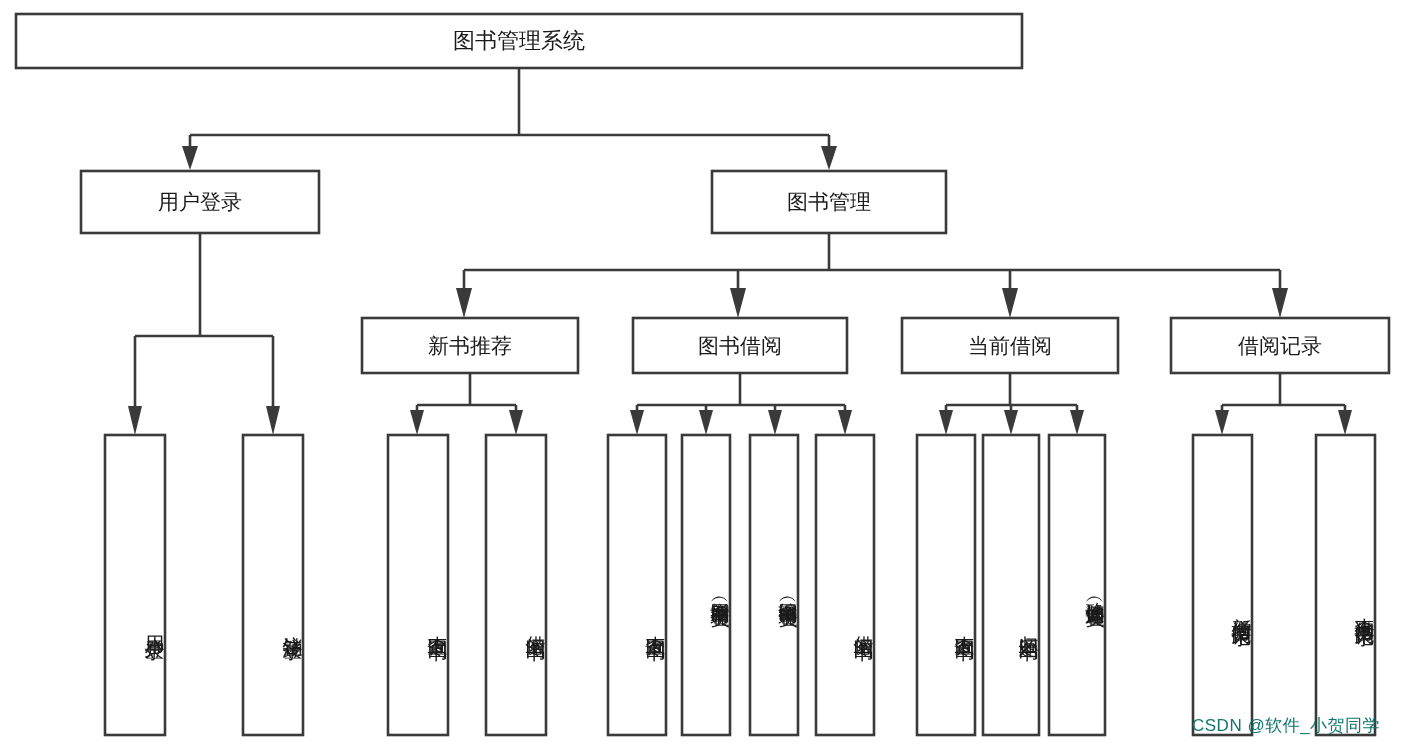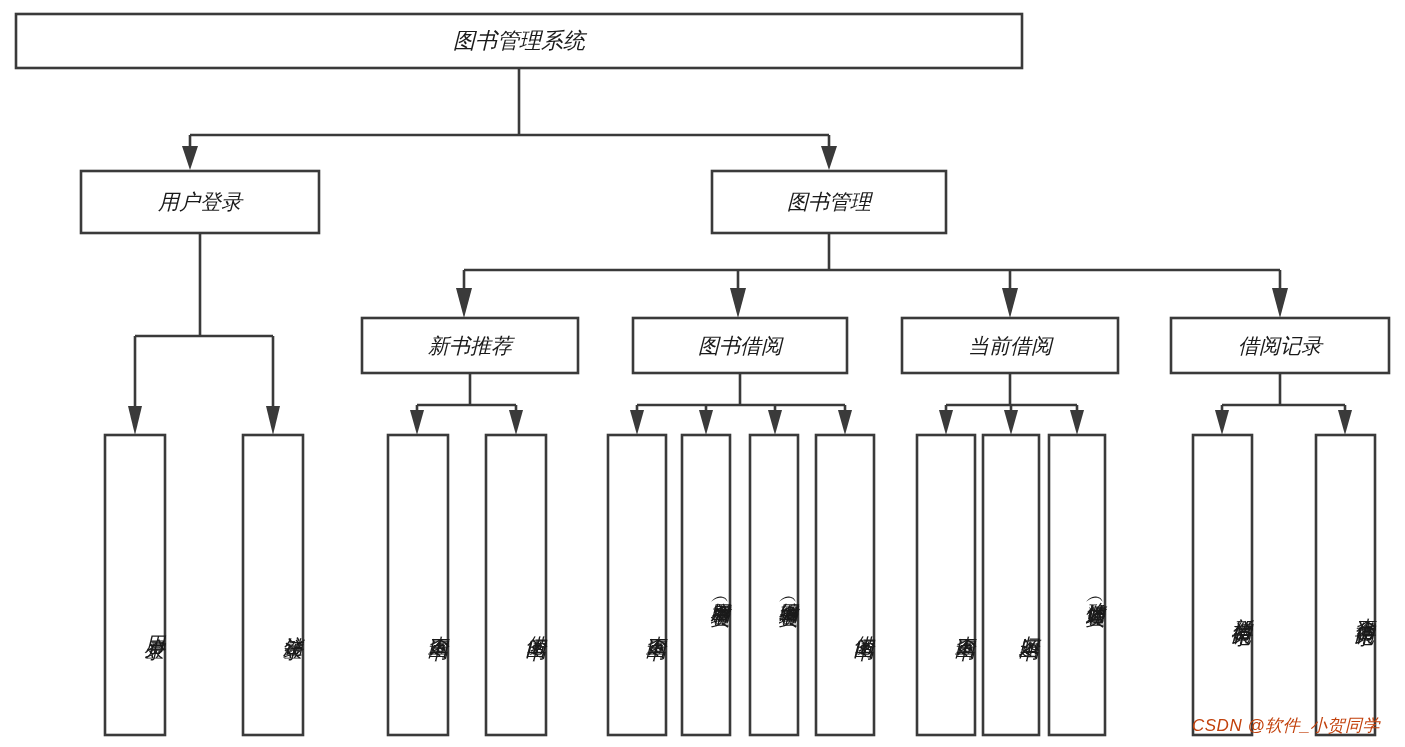--- a/index.html
+++ b/index.html
@@ -11,21 +11,20 @@
     width: 1405px;
     height: 747px;
     font-family: "Liberation Sans", sans-serif;
     overflow: hidden;
   }
   #diagram-root {
     position: relative;
     width: 1405px;
     height: 747px;
     background: #ffffff;
-    font-style: italic;
   }
   svg#flow {
     position: absolute;
     left: 0;
     top: 0;
     width: 1405px;
     height: 747px;
     display: block;
   }
   .box-rect {
@@ -72,21 +71,21 @@
     box-sizing: border-box;
     white-space: nowrap;
     pointer-events: none;
   }
   .watermark {
     position: absolute;
     left: 1192px;
     top: 714px;
     font-family: "Liberation Sans", sans-serif;
     font-size: 17px;
-    color: #c2410c;
+    color: #0f766e;
     white-space: nowrap;
     letter-spacing: 0.5px;
   }
 </style>
 </head>
 <body>
 
 <div id="diagram-root">
 
   <svg id="flow" viewBox="0 0 1405 747">

